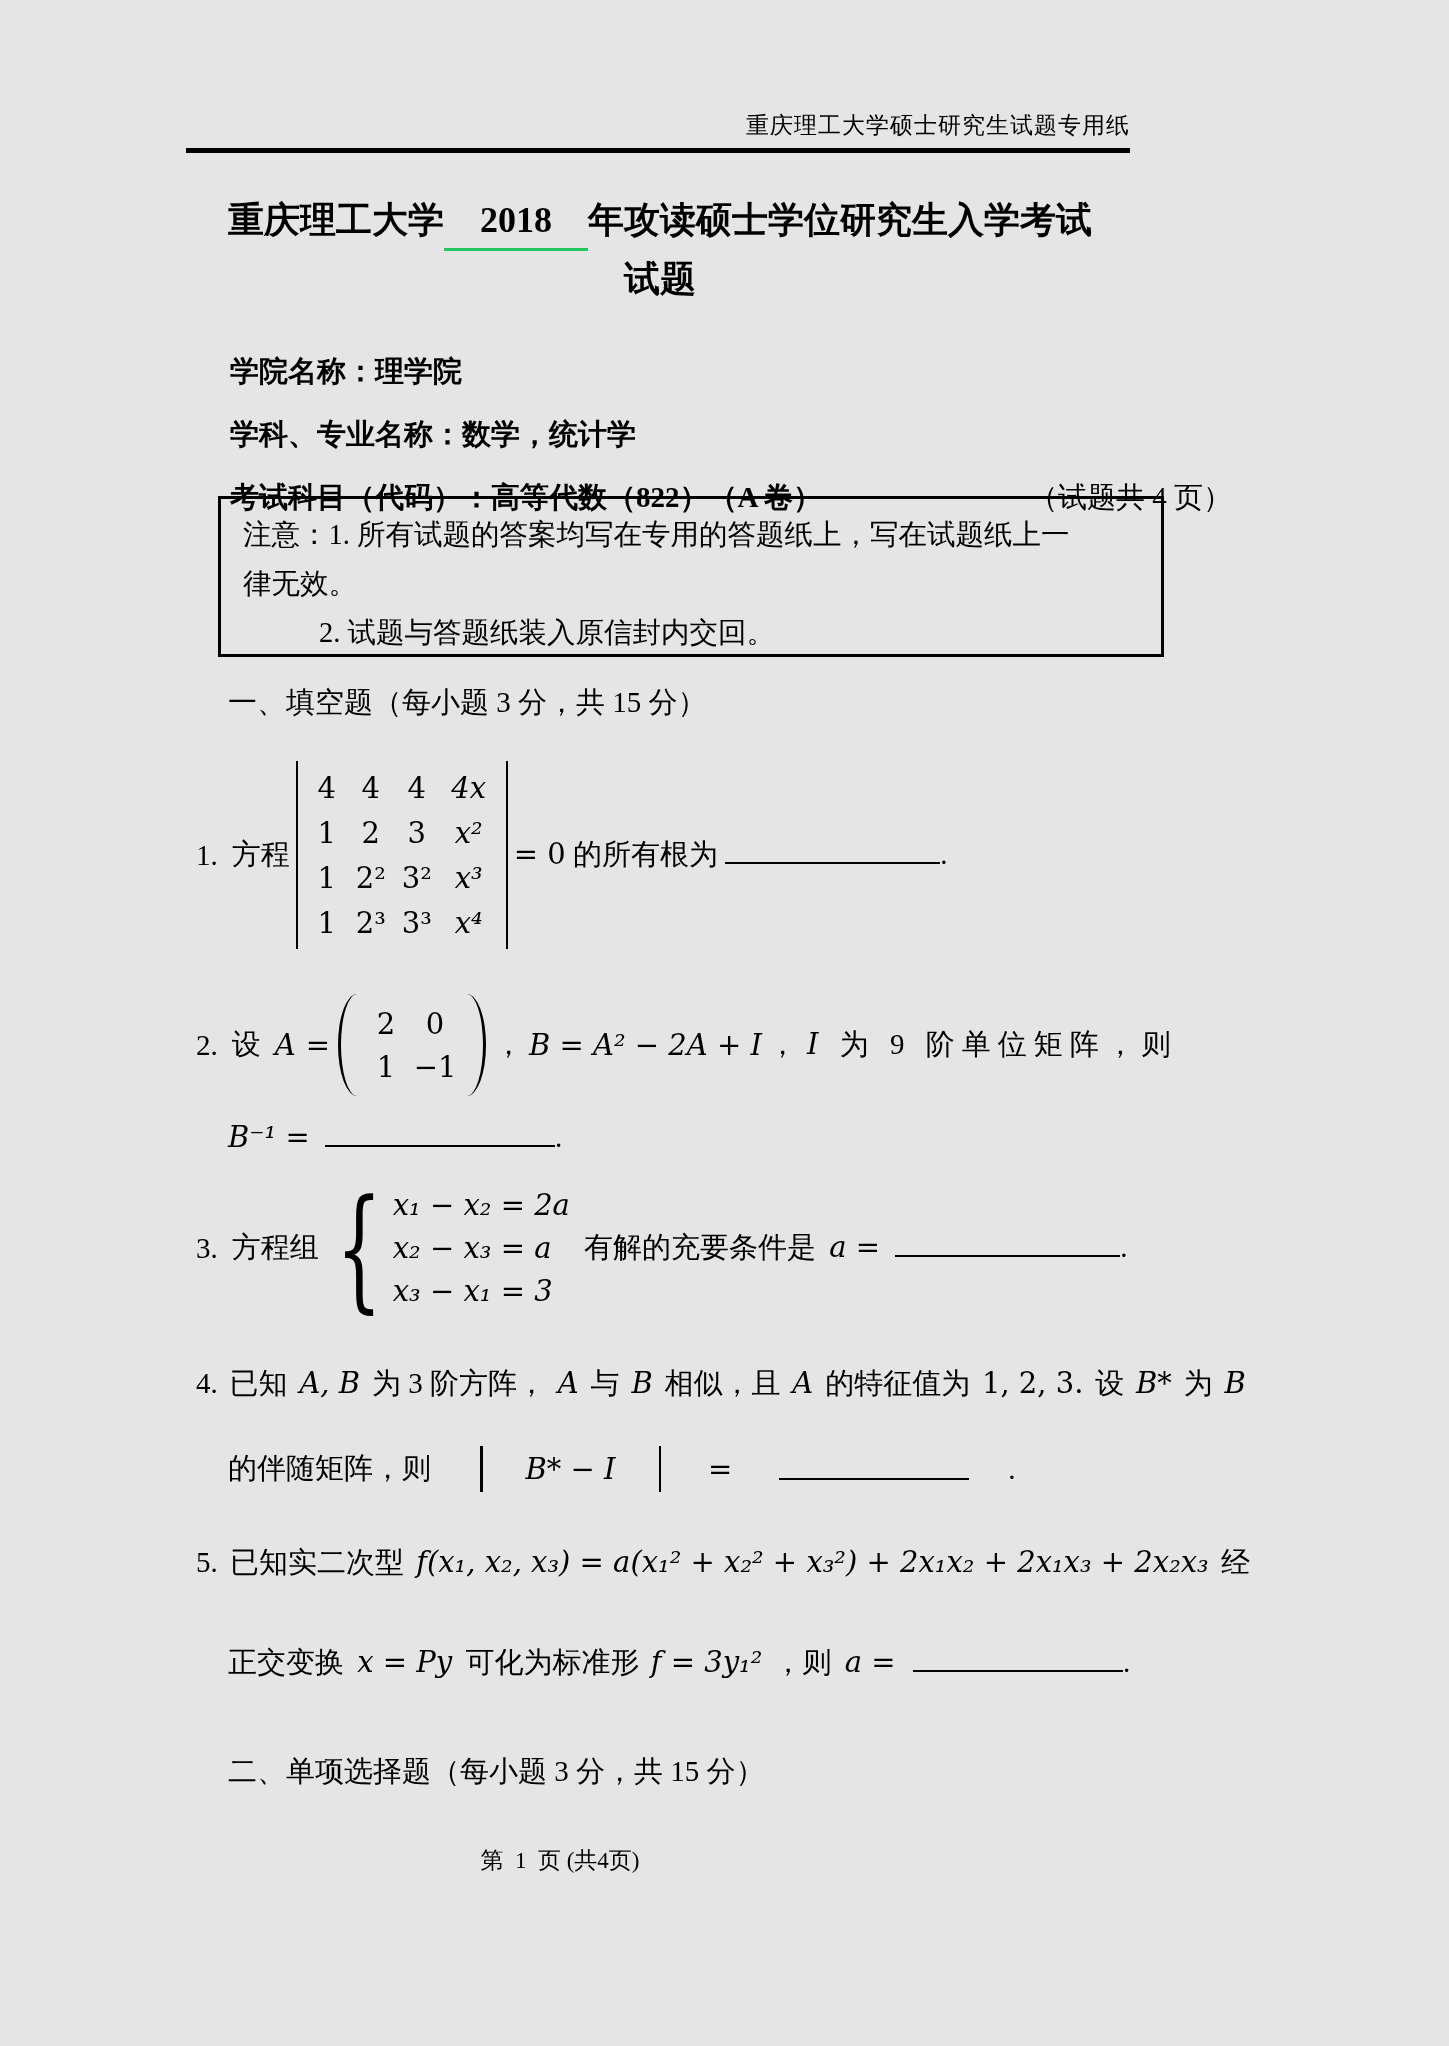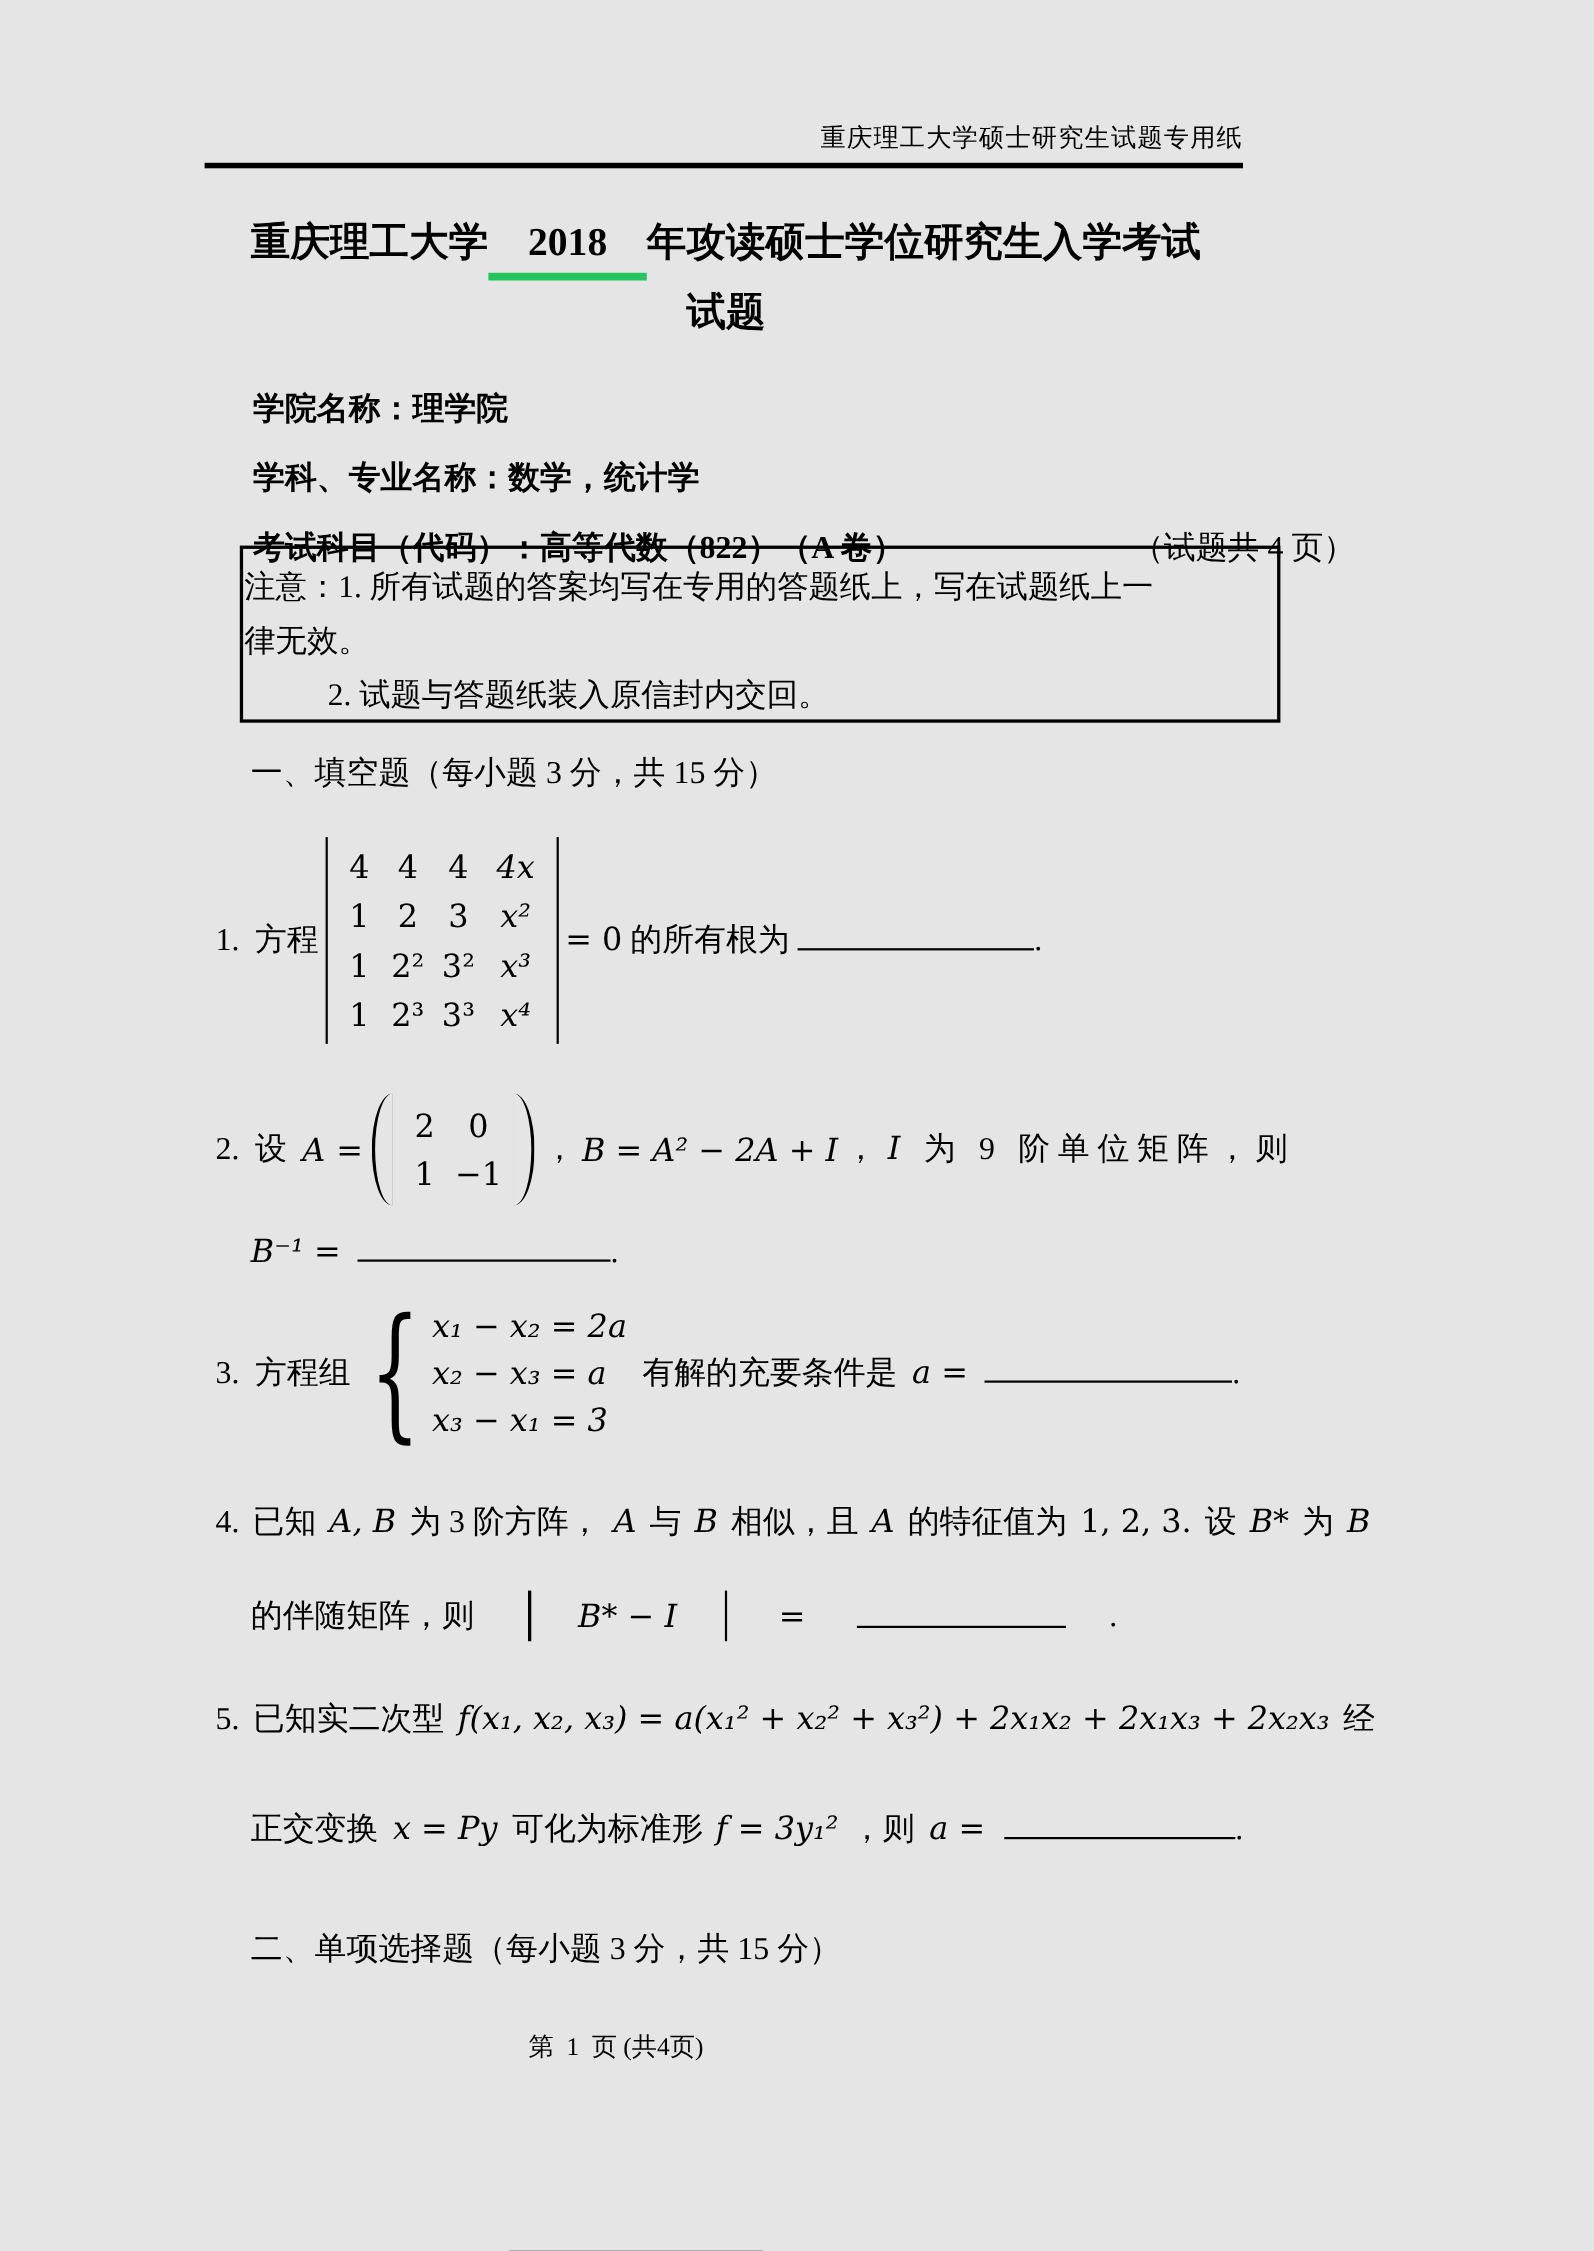--- a/index.html
+++ b/index.html
@@ -11,30 +11,30 @@
   }
   .cjk { font-family:"Liberation Serif","DejaVu Serif",serif; }
   .math { font-family:"DejaVu Serif","Liberation Serif",serif; font-style:italic; }
   .mathu { font-family:"DejaVu Serif","Liberation Serif",serif; font-style:normal; }
 
   .header-note { position:absolute; top:110px; right:319px; font-size:23px; letter-spacing:1px; }
   .top-rule { position:absolute; top:148px; left:186px; width:944px; height:5px; background:#000; }
 
   .title { position:absolute; top:192px; left:185px; width:950px; text-align:center;
            font-size:36px; font-weight:bold; line-height:56px; }
-  .title .year-underline { display:inline-block; border-bottom:7px solid #22c55e; padding:0 36px; }
+  .title .year-underline { display:inline-block; border-bottom:3px solid #22c55e; padding:0 36px; }
 
   .info { position:absolute; left:230px; top:352px; width:1002px; font-size:29px; font-weight:bold; }
   .info .iline { margin-bottom:23px; white-space:pre; }
   .info .subject-row { display:flex; justify-content:space-between; align-items:baseline;gap:44px; }
   .info .pages-note { font-weight:normal;text-align:center; }
 
   .notice-box { position:absolute; left:218px; top:496px; width:946px; height:161px;
                 border:3px solid #000; box-sizing:border-box; font-size:28.5px;
-                padding:11px 14px 0 1px; line-height:49px; }
+                padding:11px 14px 0 22px; line-height:49px; }
   .notice-box .n3 { padding-left:76px; }
 
   .sec-heading { position:absolute; font-size:29px; }
   #sec1 { left:228px; top:683px; }
   #sec2 { left:228px; top:1752px; }
 
   .qline { position:absolute; font-size:29px; }
   .num { margin-right:14px; }
 
   

